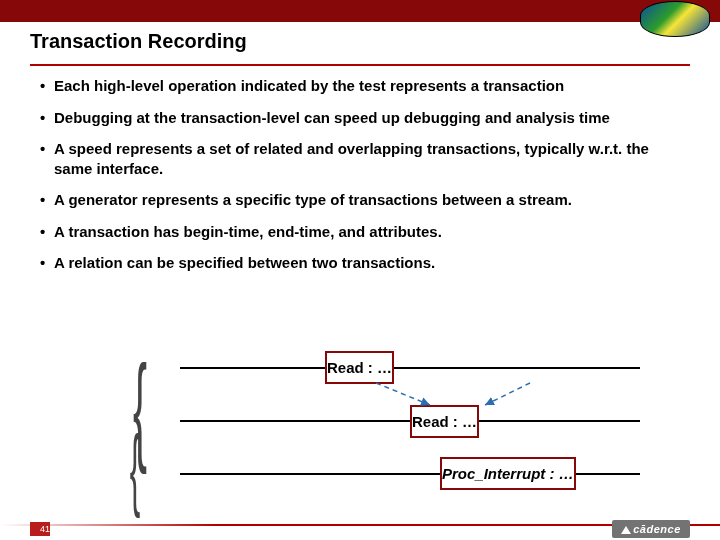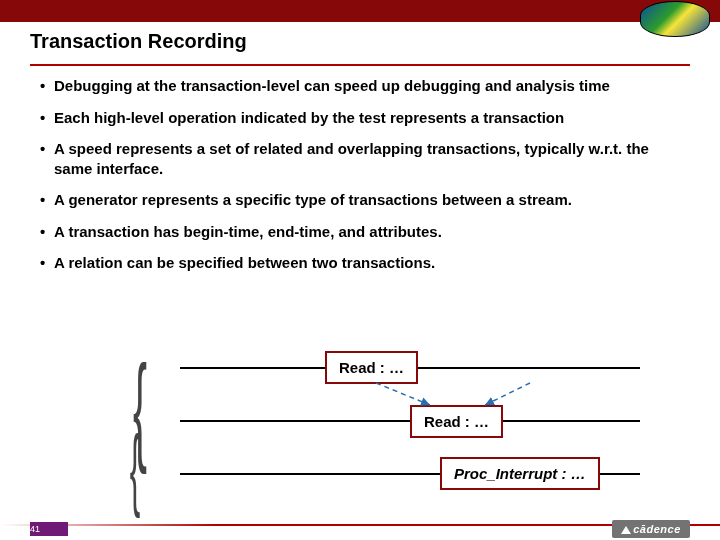--- a/index.html
+++ b/index.html
@@ -88,21 +88,21 @@
     left: -10px;
   }
   .brace.b1 { top: 12px; font-size: 120px; }
   .brace.b2 { top: 88px; }
   .txbox {
     position: absolute;
     background: #fff;
     border: 2px solid #860808;
     font-size: 15px;
     font-weight: bold;
-    padding: 6px 12px;
+    padding: 6px 0;
     white-space: nowrap;
     text-align: center;
   }
   .tx-read1 { top: 16px; left: 195px; }
   .tx-write { top: 16px; left: 370px; }
   .tx-read2 { top: 70px; left: 280px; }
   .tx-proc  { top: 122px; left: 310px; font-style: italic; }
   svg.arrows {
     position: absolute;
     top: 0; left: 0;
@@ -115,23 +115,23 @@
     left: 0; right: 0;
     height: 2px;
     background: linear-gradient(to right, #fff 0%, #b00000 30%, #b00000 100%);
   }
   .page-num {
     position: absolute;
     bottom: 4px;
     left: 30px;
     font-size: 9px;
     color: #fff;
-    background: #701a75;
-    width: 38px; height: 14px;
-    text-align: left;
+    background: #b91c1c;
+    width: 20px; height: 14px;
+    text-align: right;
     line-height: 14px;
   }
   .cadence {
     position: absolute;
     bottom: 2px;
     right: 30px;
     width: 78px;
     height: 18px;
     background: #737373;
     border-radius: 2px;
@@ -157,22 +157,22 @@
 <body>
 
 <div class="topbar">
   <div class="logo"></div>
 </div>
 
 <div class="title">Transaction Recording</div>
 <div class="underline"></div>
 
 <ul class="bullets">
+  <li>Each high-level operation indicated by the test represents a transaction</li>
   <li>Debugging at the transaction-level can speed up debugging and analysis time</li>
-  <li>Each high-level operation indicated by the test represents a transaction</li>
   <li>A speed represents a set of related and overlapping transactions, typically w.r.t. the same interface.</li>
   <li>A generator represents a specific type of transactions between a stream.</li>
   <li>A transaction has begin-time, end-time, and attributes.</li>
   <li>A relation can be specified between two transactions.</li>
 </ul>
 
 <div class="diagram">
   <div class="brace b1">{</div>
   <div class="brace b2">{</div>
   <div class="stream s1"></div>

